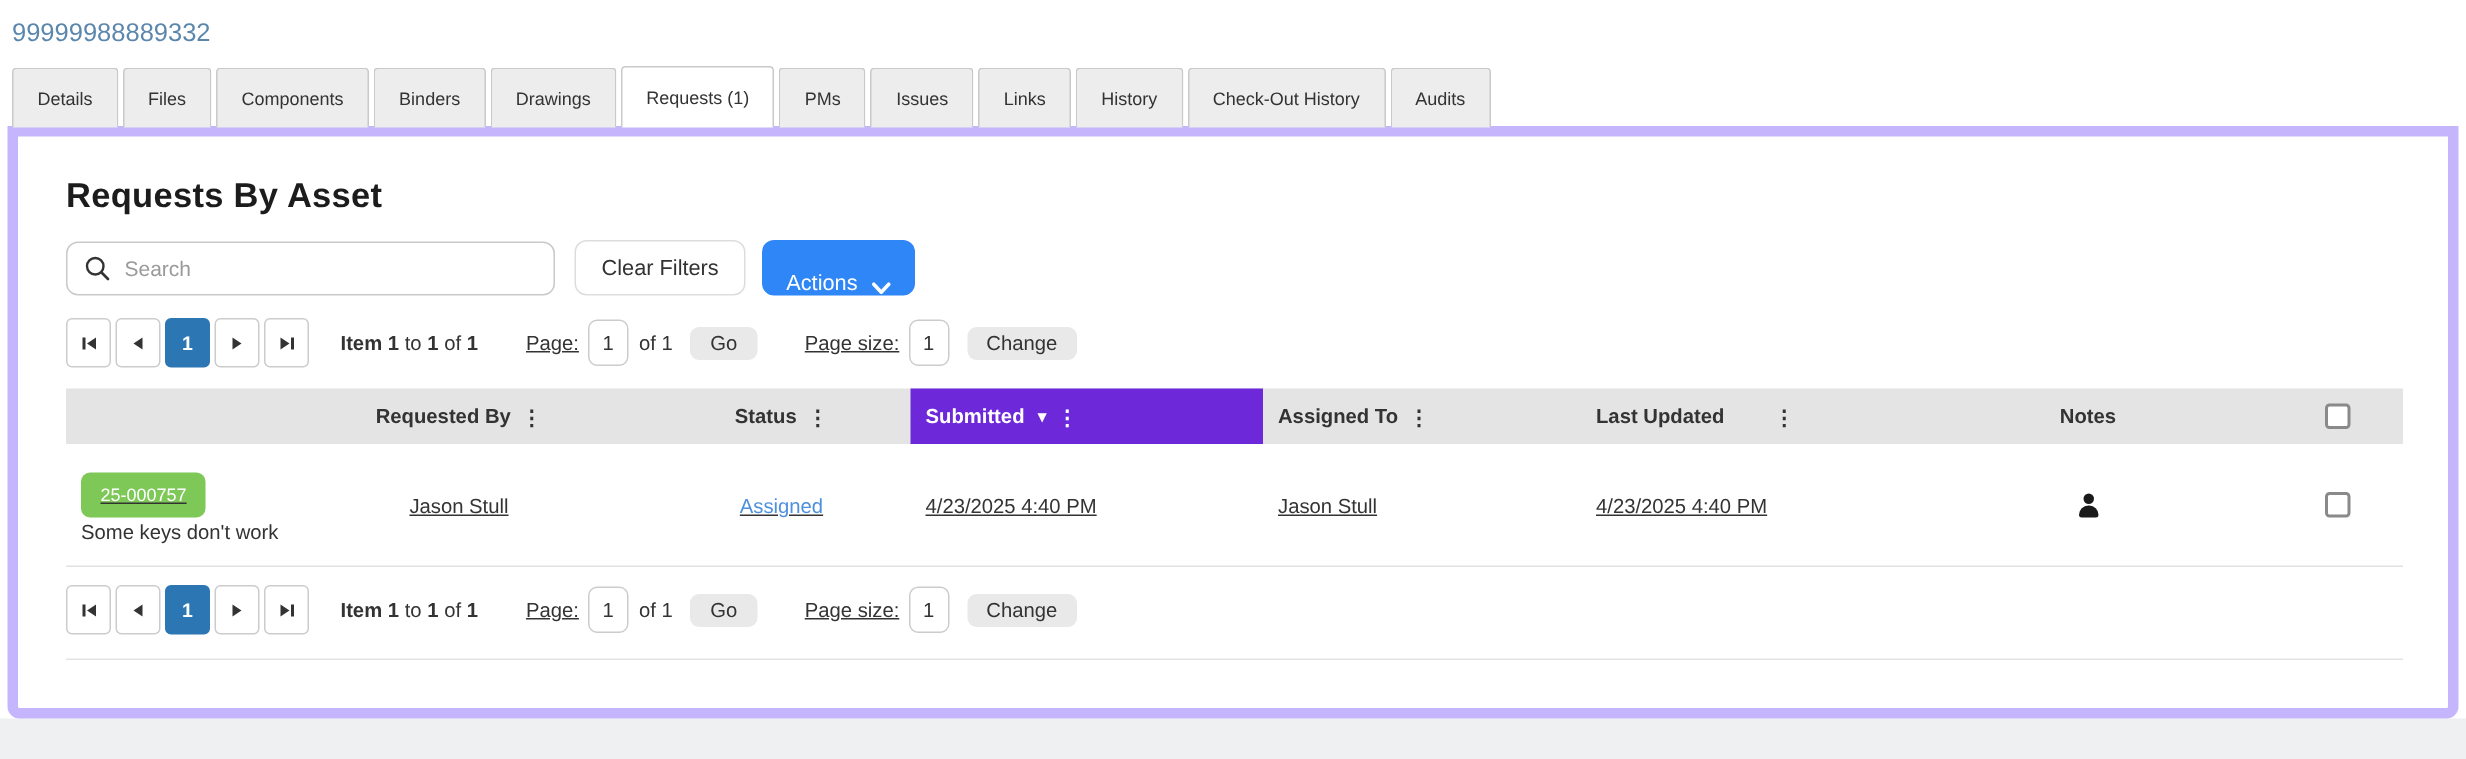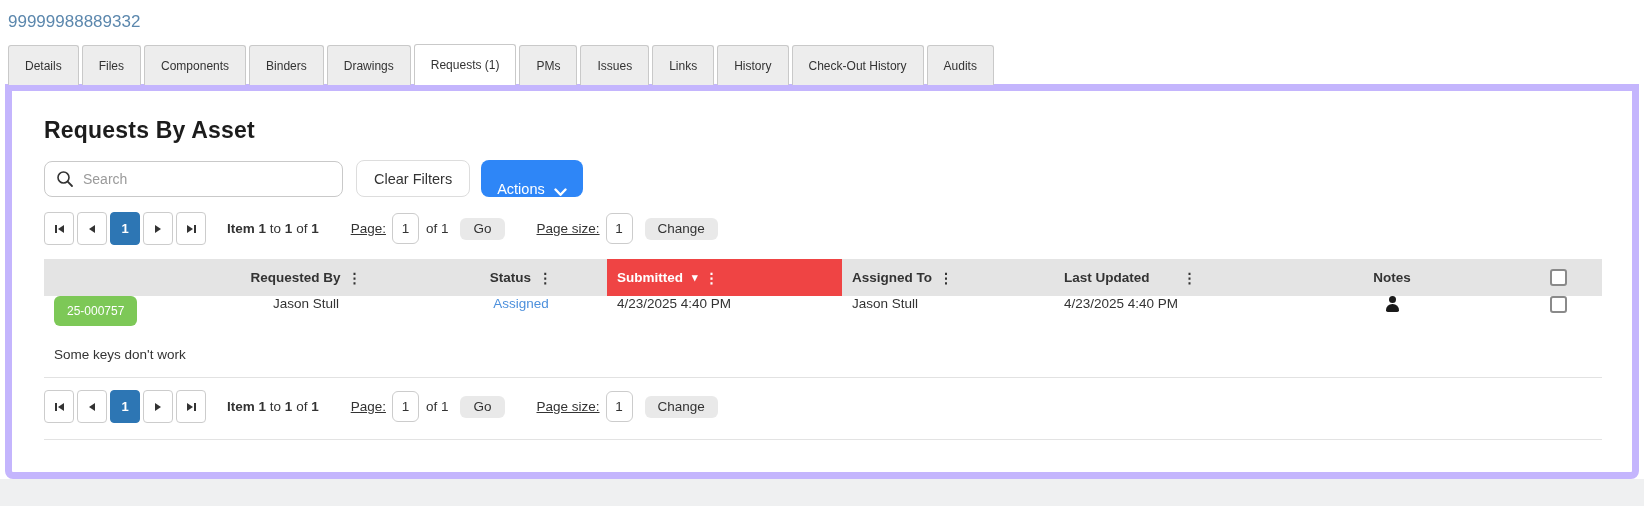--- a/index.html
+++ b/index.html
@@ -58,21 +58,21 @@
   .card h2 {
     margin: 8px 0 16px 0;
     font-size: 23px;
     color: #1c1c1c;
     letter-spacing: .2px;
   }
   
   .toolbar { display: flex; align-items: center; }
   .search-wrap { position: relative; }
   .search-input {
-    width: 299px; height: 36px;
+    width: 326px; height: 36px;
     border: 1px solid #c9c9c9;
     border-radius: 8px;
     padding: 0 10px 0 38px;
     font-size: 14px;
     font-family: "Liberation Sans", sans-serif;
     color: #333;
     outline: none;
   }
   .search-input::placeholder { color: #9a9a9a; }
   .search-icon { position: absolute; left: 12px; top: 9px; }
@@ -172,37 +172,38 @@
   .c1 { width: 133px; flex: 0 0 133px; }
   .c2 { width: 258px; flex: 0 0 258px; justify-content: center; }
   .c3 { width: 172px; flex: 0 0 172px; justify-content: center; }
   .c4 { width: 235px; flex: 0 0 235px; padding-left: 10px; }
   .c5 { width: 212px; flex: 0 0 212px; padding-left: 10px; }
   .c6 { width: 215px; flex: 0 0 215px; padding-left: 10px; gap: 26px; }
   .c7 { flex: 1 1 auto; justify-content: center; }
   .c8 { width: 87px; flex: 0 0 87px; justify-content: center; }
   .th { cursor: pointer; }
   .th-active {
-    background: #ef4444;
+    background: #6d28d9;
     color: #fff;
   }
   .menu-dots {
     font-weight: 700;
     margin-left: 7px;
     font-size: 14px;
     letter-spacing: 0;
     cursor: pointer;
   }
   .sort-caret { margin-left: 9px; font-size: 11px; }
   .trow {
     display: flex;
-    align-items: flex-start;
+    align-items: flex-end;
     min-height: 49px;
     font-size: 13.5px;
     background: #fff;
+    text-decoration: underline;
   }
   .id-badge {
     margin-left: 10px;
     background: #7dc857;
     color: #fff;
     font-size: 12px;
     padding: 8px 13px;
     border-radius: 6px;
     cursor: pointer;
   }

